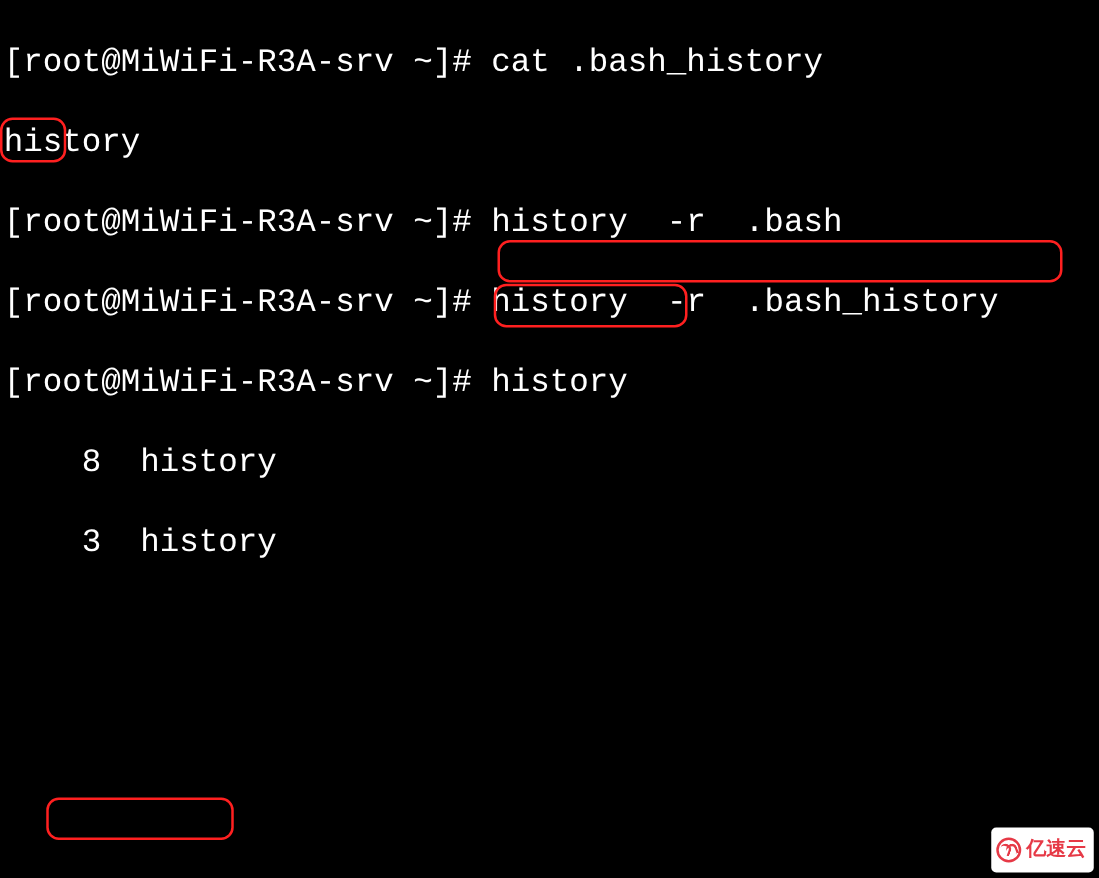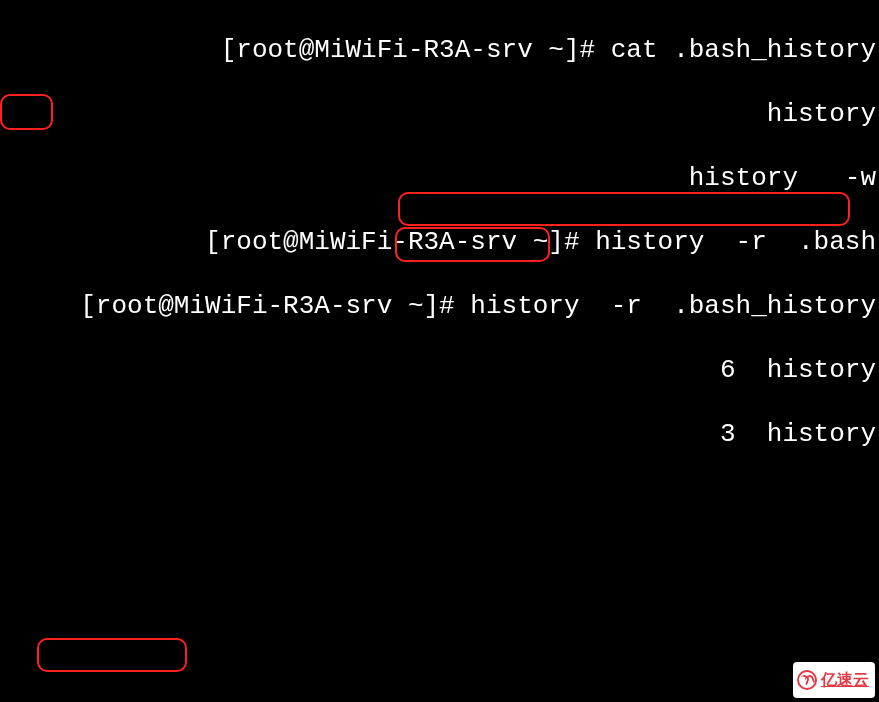--- a/index.html
+++ b/index.html
@@ -15,21 +15,20 @@
     color: #fff;
     position: relative;
   }
   .terminal {
     padding: 2px 3px;
     white-space: pre;
     letter-spacing: 0px;
   }
   .line {
     white-space: pre;
-    text-align: right;
   }
   .hlbox {
     position: absolute;
     border: 2.5px solid #ff2020;
     border-radius: 10px;
     box-sizing: border-box;
     pointer-events: none;
   }
   .watermark {
     position: absolute;
@@ -38,21 +37,20 @@
     display: flex;
     align-items: center;
     gap: 4px;
     background: #fff;
     color: #e63946;
     font-family: sans-serif;
     font-size: 16px;
     font-weight: 700;
     padding: 2px 6px 2px 4px;
     border-radius: 4px;
-    text-decoration: underline;
   }
   .watermark .wm-icon {
     width: 20px;
     height: 20px;
     border: 2.5px solid #e63946;
     border-radius: 50%;
     position: relative;
     box-sizing: border-box;
   }
   .watermark .wm-icon::before,
@@ -68,24 +66,24 @@
   }
   .watermark .wm-icon::before { left: 1px; top: 3px; transform: rotate(20deg);}
   .watermark .wm-icon::after  { right: 1px; top: 3px; transform: rotate(-20deg);}
 </style>
 </head>
 <body>
 
 <div class="terminal">
 <div class="line">[root@MiWiFi-R3A-srv ~]# cat .bash_history</div>
 <div class="line">history</div>
-<div class="line">history   -w</div>
 <div class="line">[root@MiWiFi-R3A-srv ~]# history  -r  .bash</div>
 <div class="line"><span>[root@MiWiFi-R3A-srv ~]# </span><span>history  -r  .bash_history</span></div>
-<div class="line">    6  history</div>
+<div class="line"><span>[root@MiWiFi-R3A-srv ~]# </span><span>history</span></div>
+<div class="line">    8  history</div>
 <div class="line">    3  history</div>
 
 
 
 
 
 
 
 
 

